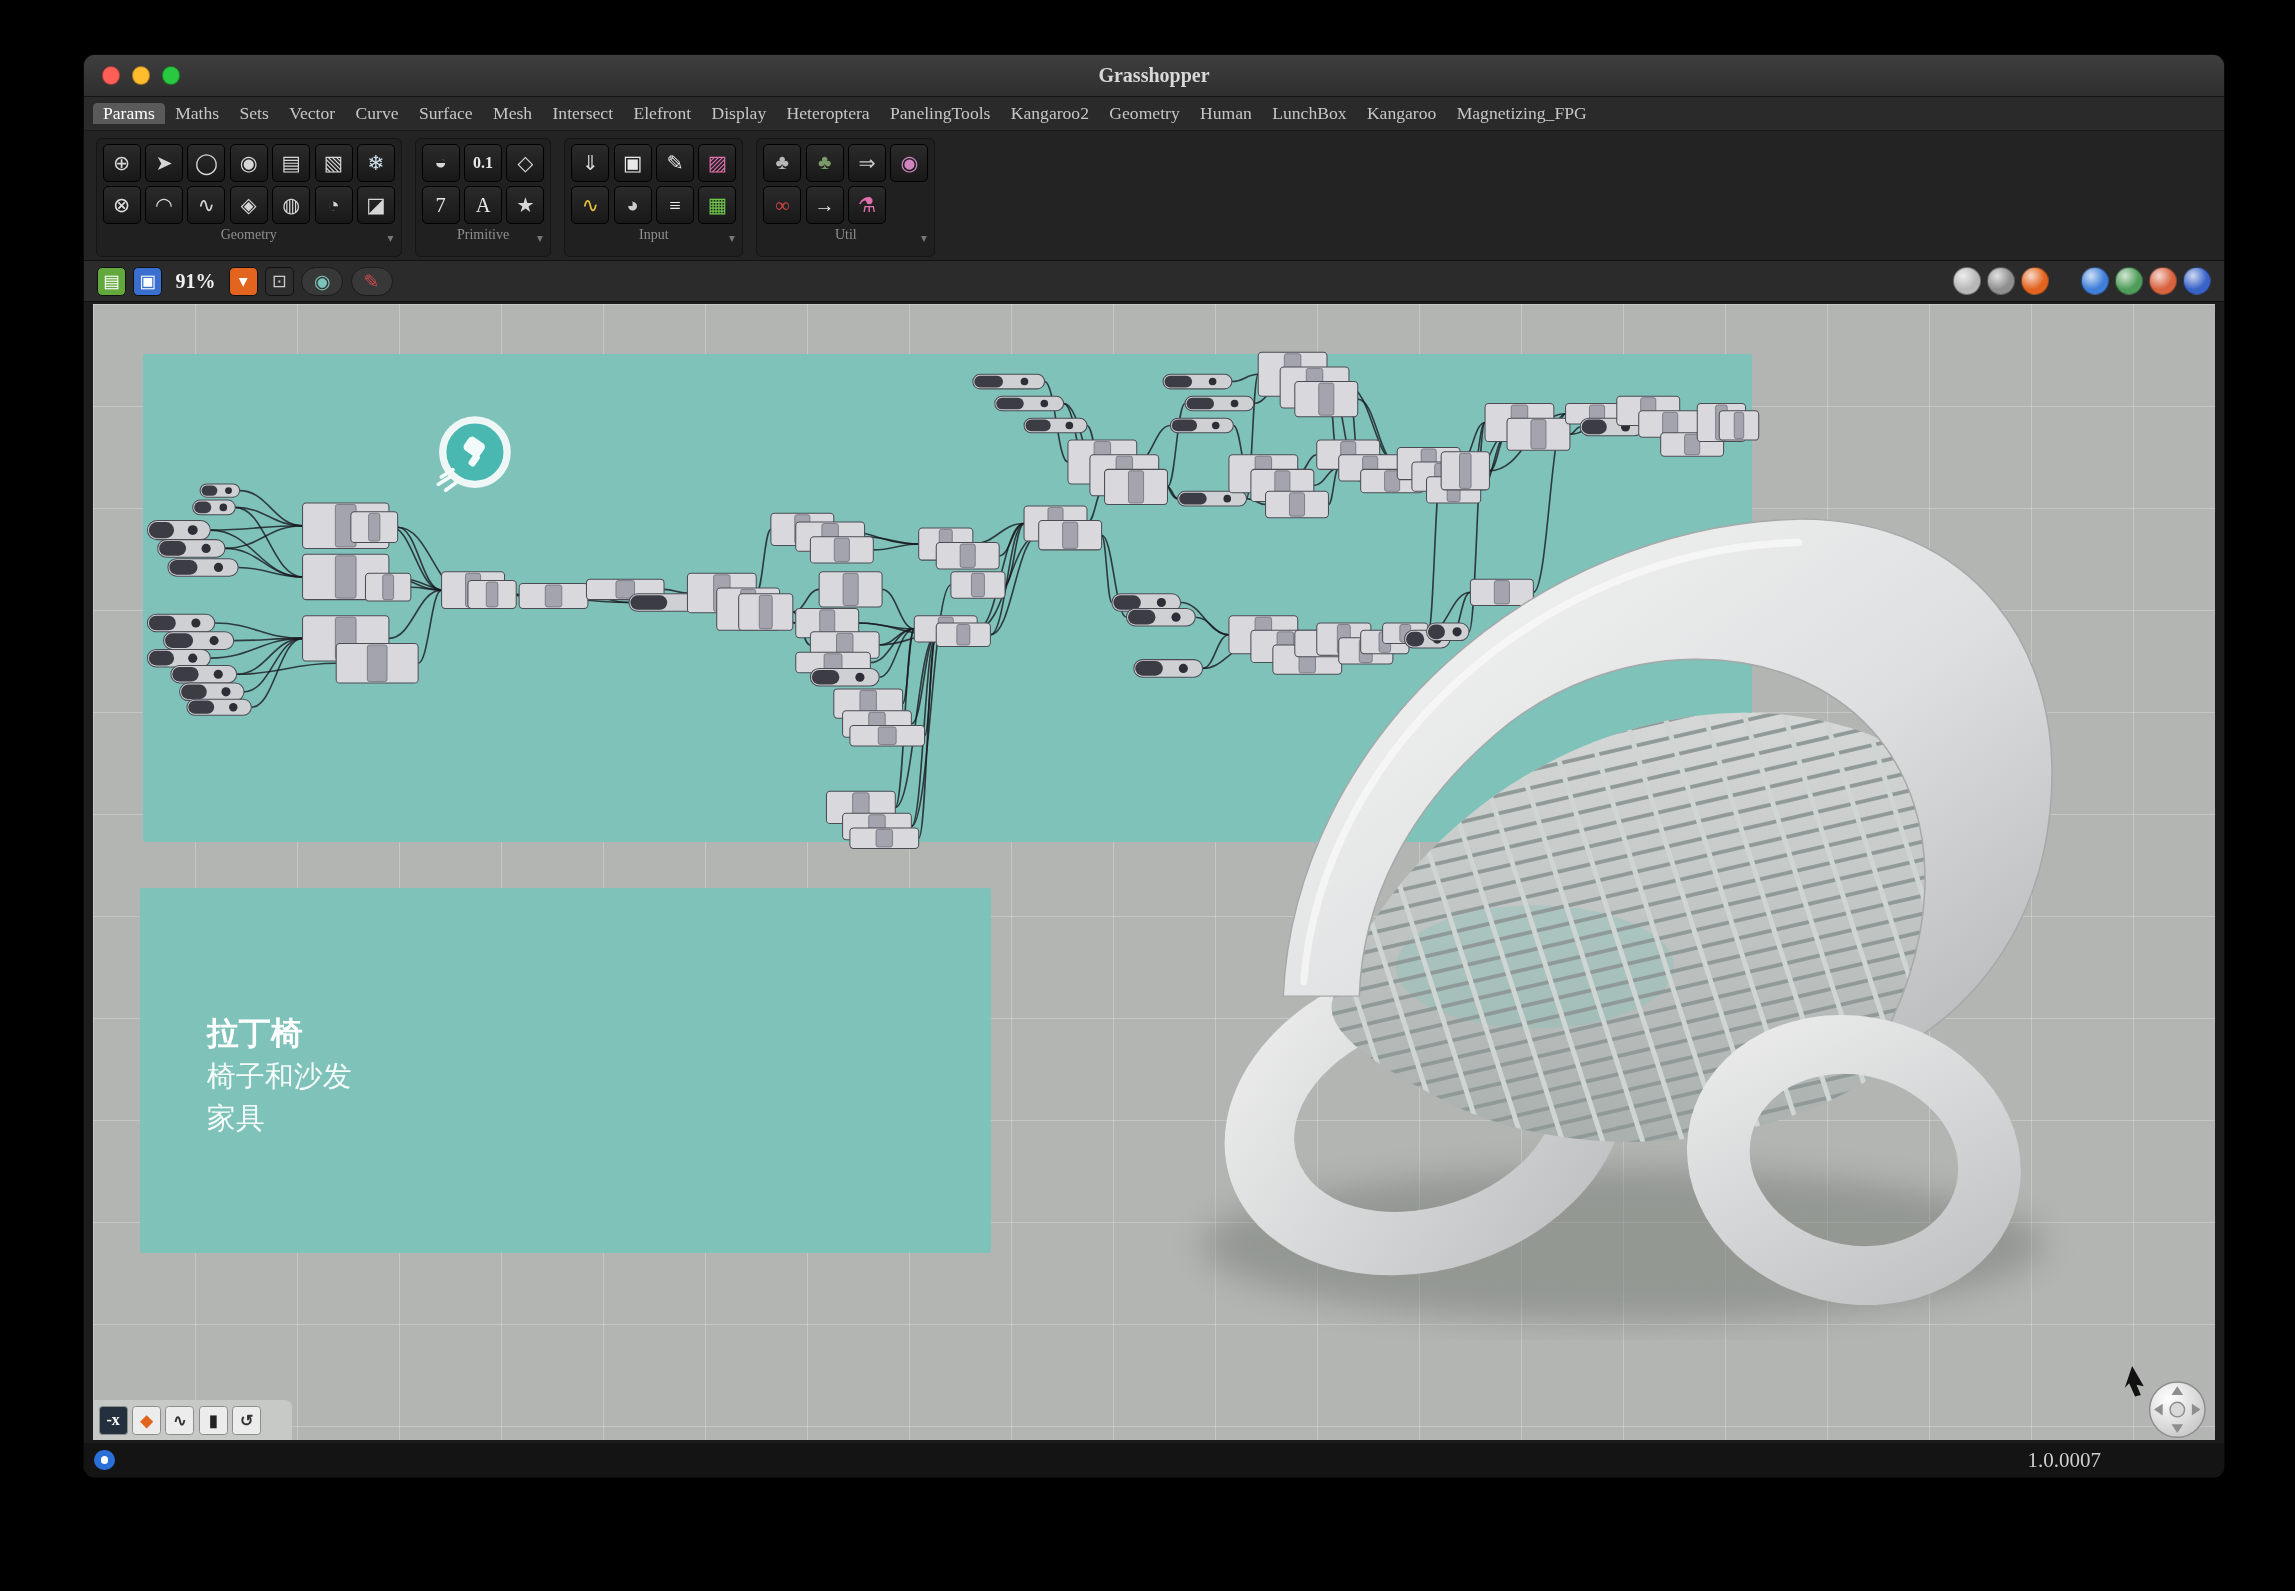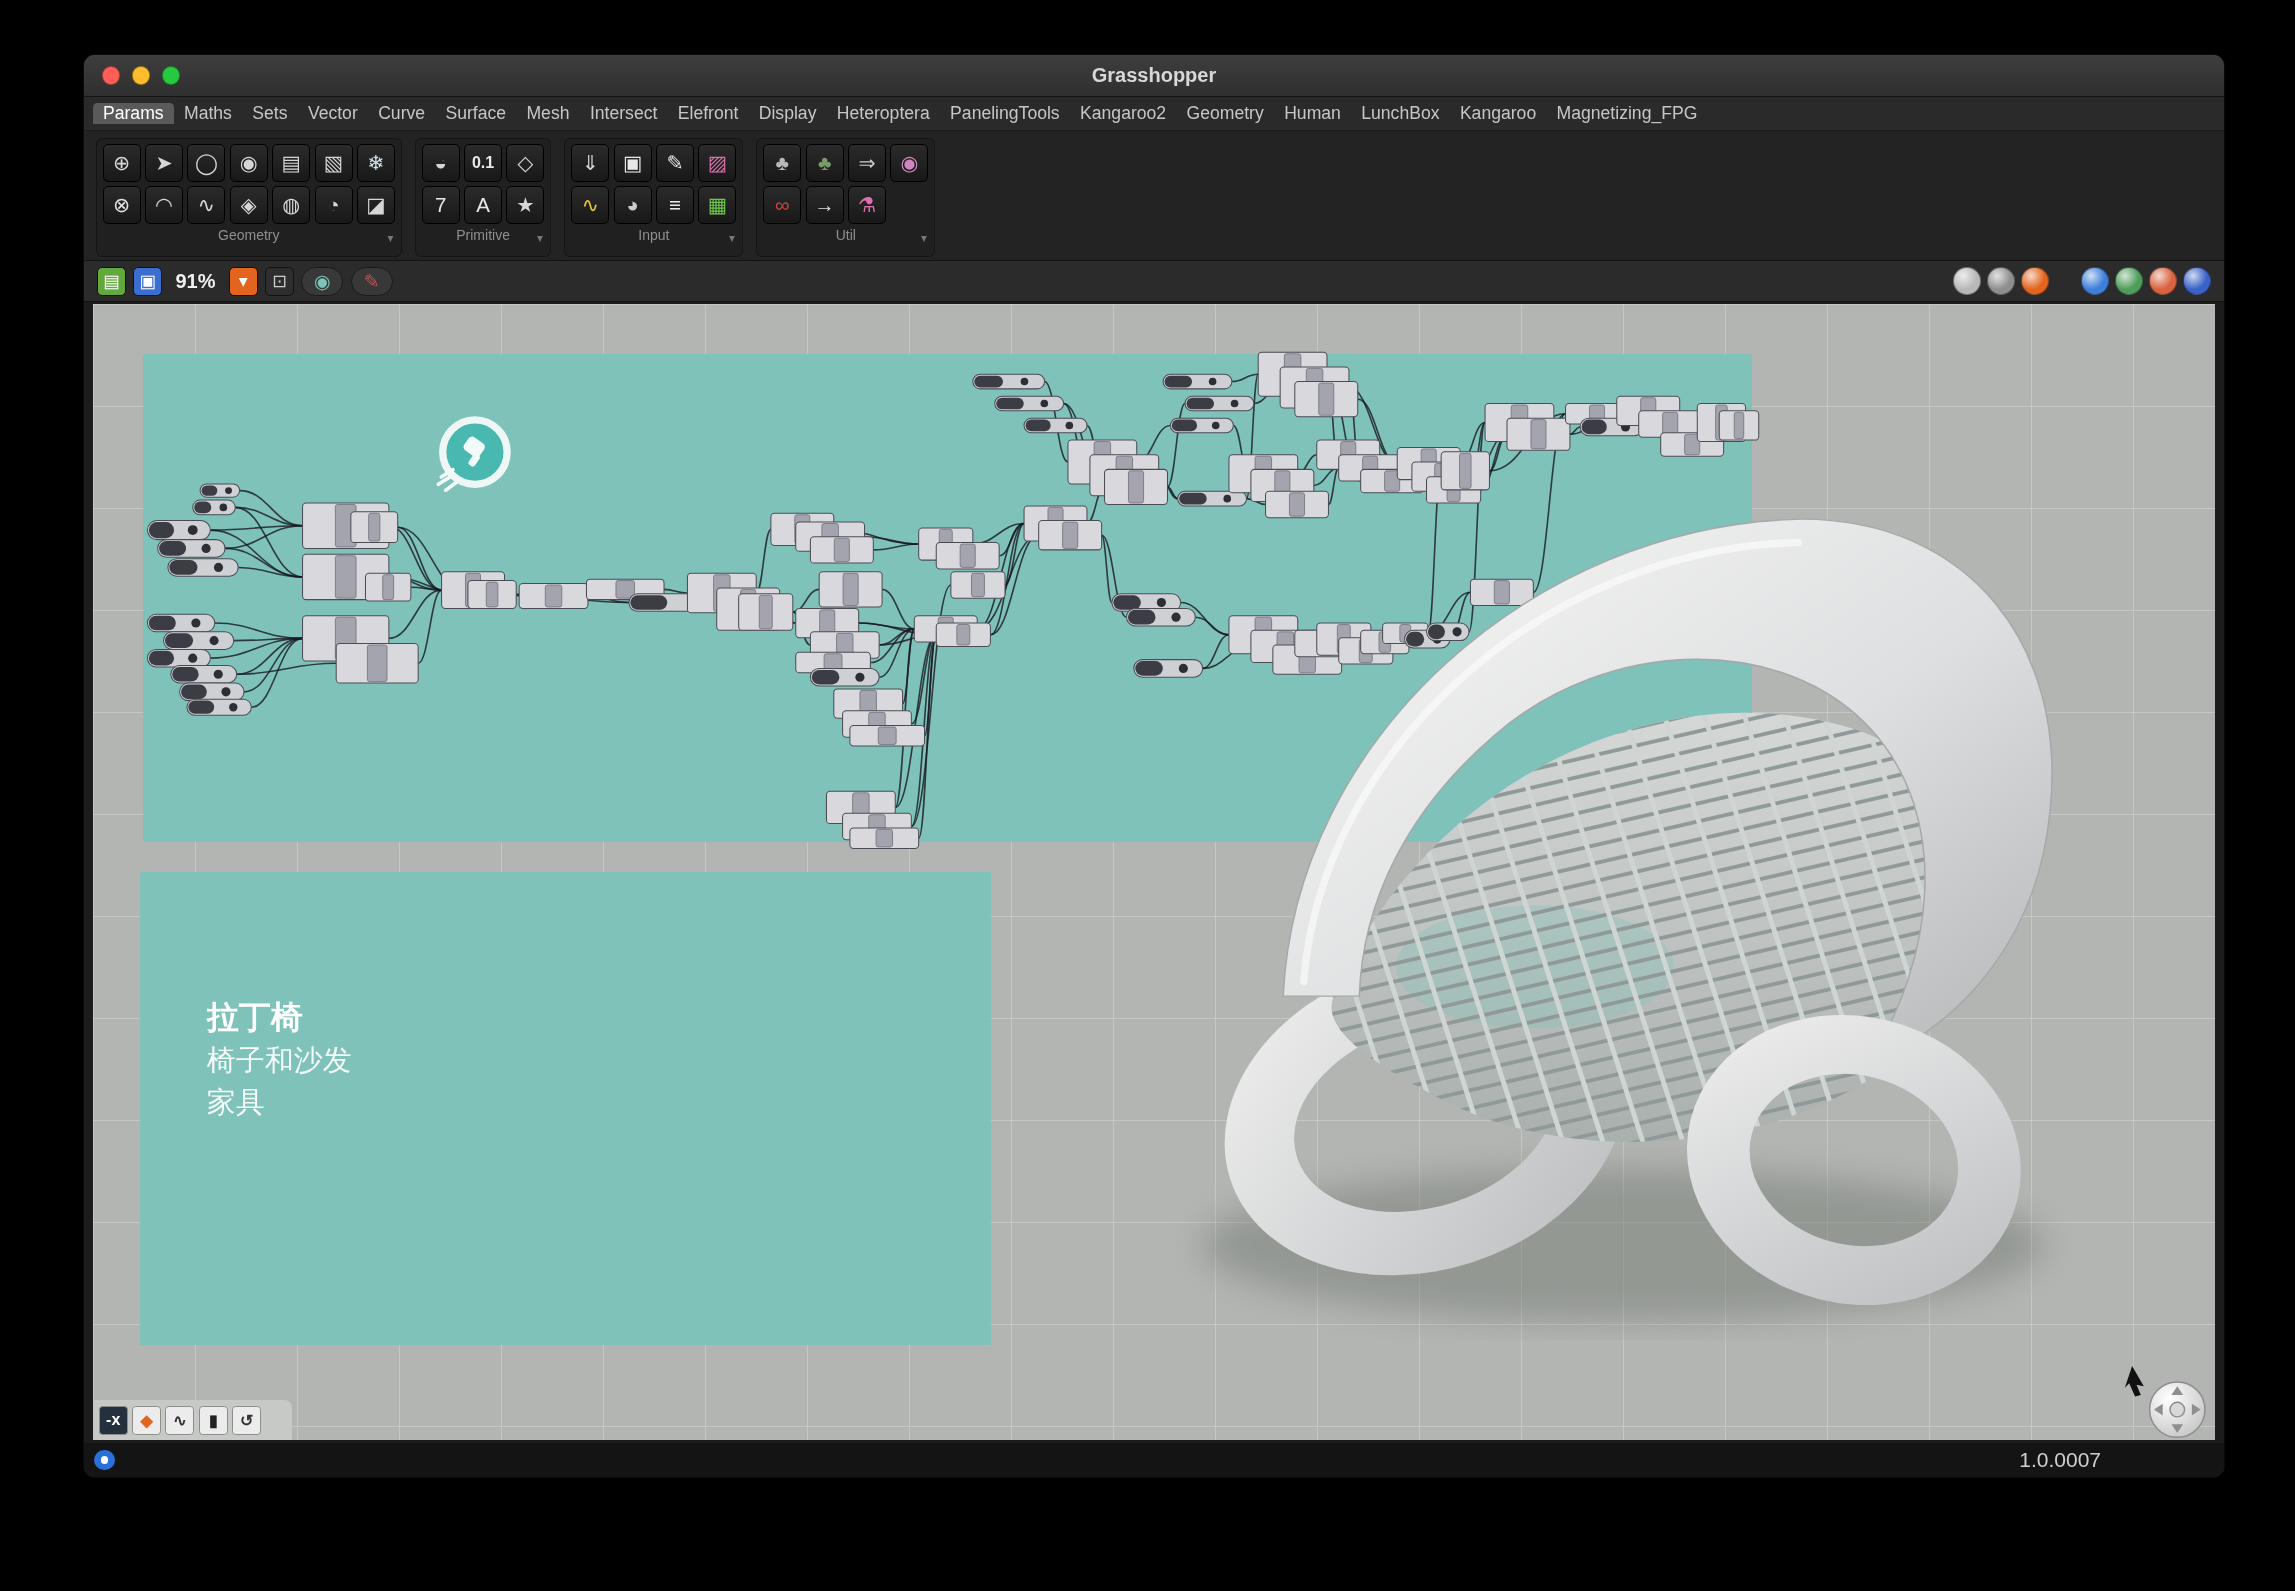--- a/index.html
+++ b/index.html
@@ -1,18 +1,18 @@
 <!DOCTYPE html>
 <html style="font-size:11.7px"><head>
 <meta charset="utf-8">
 <style>
   *{box-sizing:border-box;margin:0;padding:0}
   html,body{background:#000}
   #app{position:relative;width:2295px;height:1591px;background:#000;overflow:hidden;
-       font-family:Liberation Sans, sans-serif;}
+       font-family:Liberation Serif, serif;}
   .window{position:absolute;left:83px;top:54px;width:2142px;height:1424px;background:#262626;
           border:0.7px solid #0a0a0a;border-radius:11.7px;overflow:hidden;display:flex;flex-direction:column}
   
   .titlebar{flex:0 0 42px;background:linear-gradient(#3e3e3e,#2f2f2f);border-bottom:0.7px solid #141414;
             display:flex;align-items:center;justify-content:center;position:relative}
   .traffic{position:absolute;left:17.6px;top:0;height:100%;display:flex;align-items:center;gap:11.7px}
   .light{width:18.3px;height:18.3px;border-radius:50%;border:0.7px solid rgba(0,0,0,.35)}
   .title{color:#d8d8d8;font-size:20px;font-weight:bold}
   
   .menubar{flex:0 0 34px;background:#2a2a2a;border-bottom:0.7px solid #191919;display:flex;align-items:center;padding-left:8.8px}
@@ -39,21 +39,21 @@
   .cluster{display:flex;gap:5.9px;align-items:center}
   .cluster+.cluster{margin-left:25px}
   
   .canvas-wrap{flex:1;background:#1c1c1c;padding:1.5px 8.8px 2.9px;display:flex;min-height:0}
   .canvas{position:relative;flex:1;overflow:hidden;background-color:#b2b5b1;
      background-image:linear-gradient(to right,rgba(255,255,255,.24) 0 1.5px,transparent 1.5px),
                       linear-gradient(to bottom,rgba(255,255,255,.24) 0 1.5px,transparent 1.5px);
      background-size:102px 102px}
   .teal{position:absolute;background:rgba(122,194,185,.94);border-radius:2.2px}
   #teal-main{left:50px;top:50px;width:1609px;height:488px}
-  #teal-note{left:47px;top:568px;width:851px;height:473px}
+  #teal-note{left:47px;top:584px;width:851px;height:365px}
   .note{padding:123px 0 0 67px;color:#fff}
   .note .t{font-size:32px;font-weight:bold;line-height:44px}
   .note .s{font-size:29px;line-height:42px;color:#f4fbf9}
   #node-svg{position:absolute;left:0;top:0;width:2127px;height:1143px}
   #badge{position:absolute;left:338px;top:110px;width:82px;height:82px}
   #chair{position:absolute;left:1076px;top:180px;width:944px;height:856px}
   #trackball{position:absolute;left:2026px;top:1053px;width:102px;height:95px}
   
   .widgetbar{position:absolute;left:0;bottom:0;width:199px;height:40px;background:#c6c9c6;
              border-radius:0 7.3px 0 0;display:flex;align-items:center;gap:4.4px;padding:0 5.9px}

